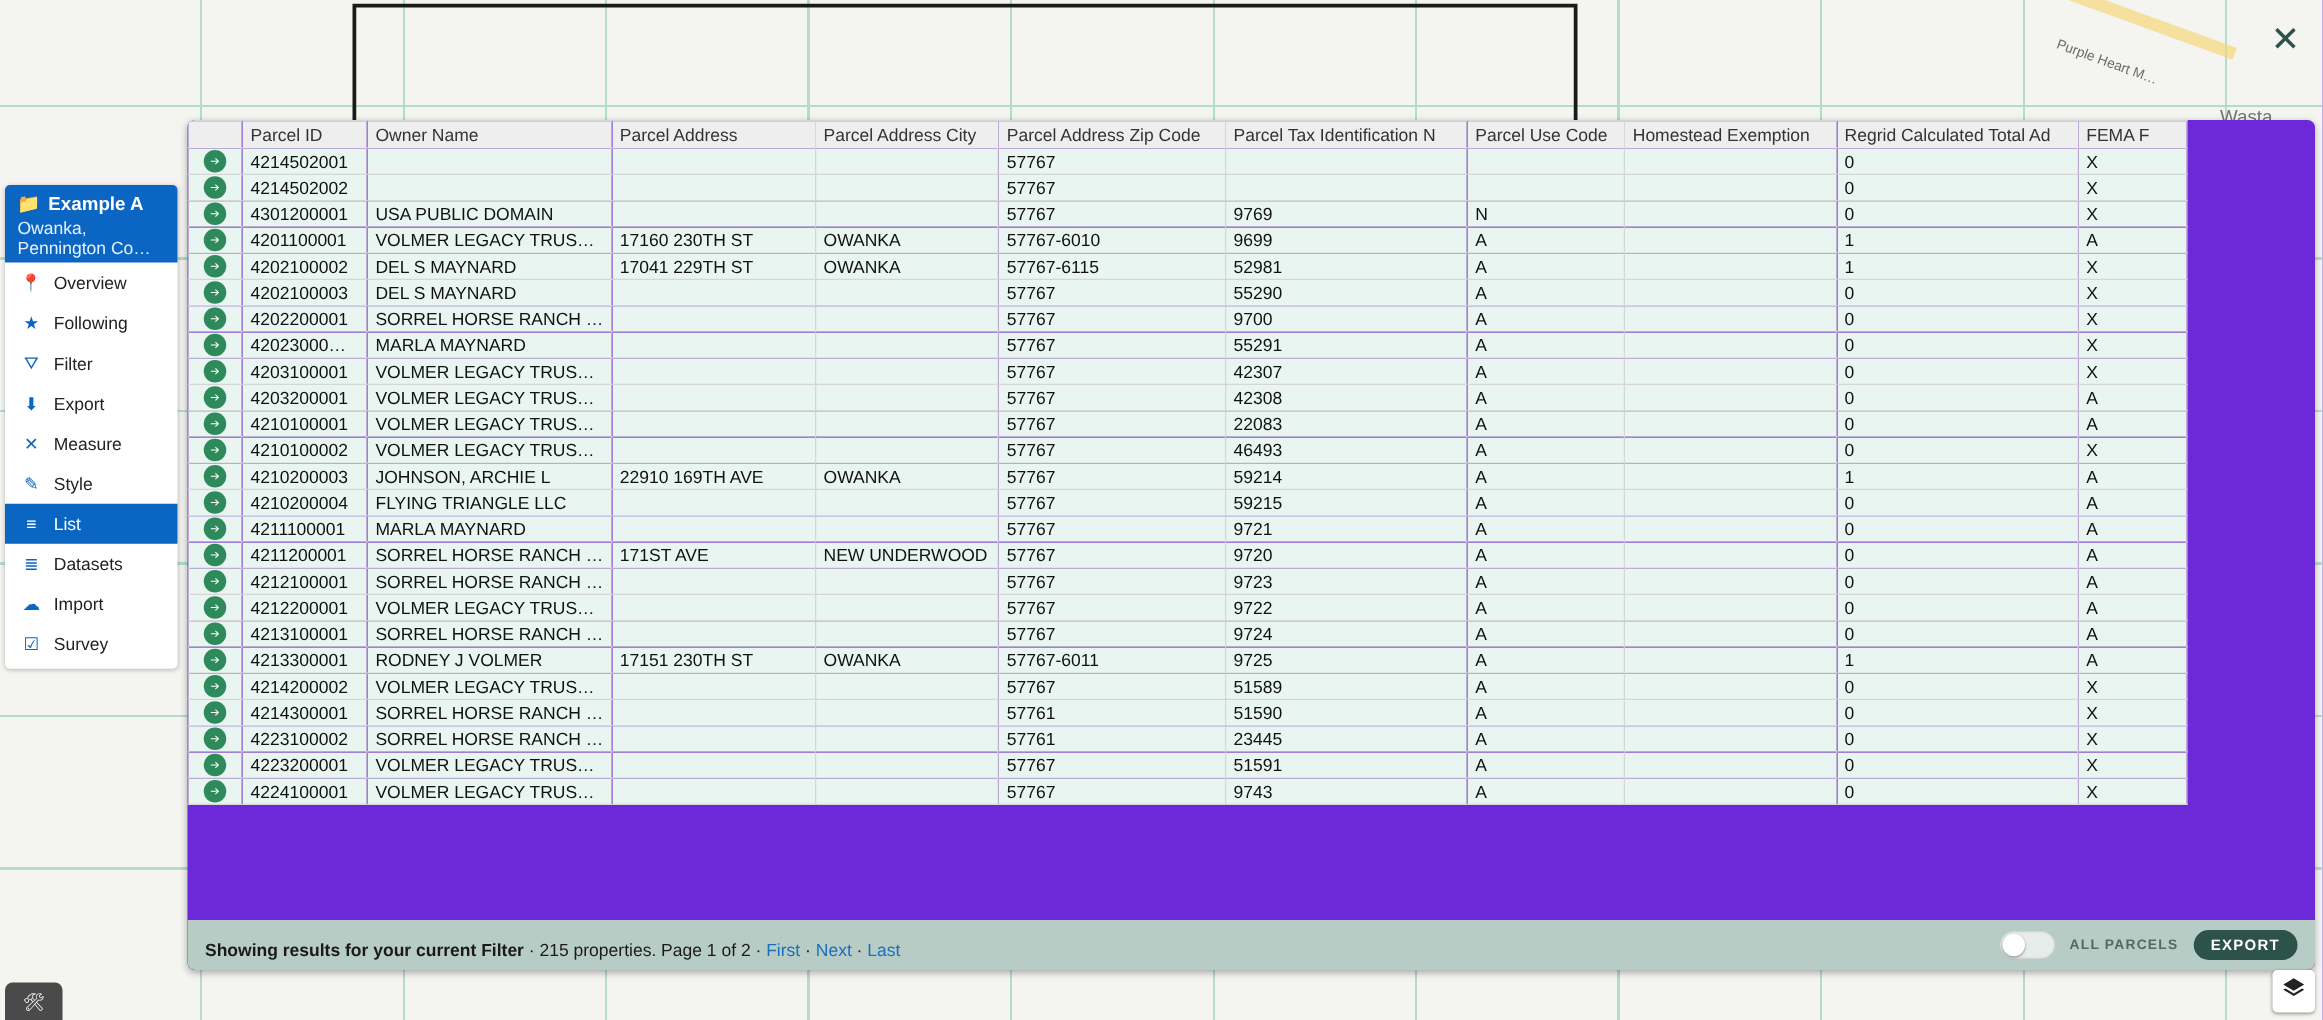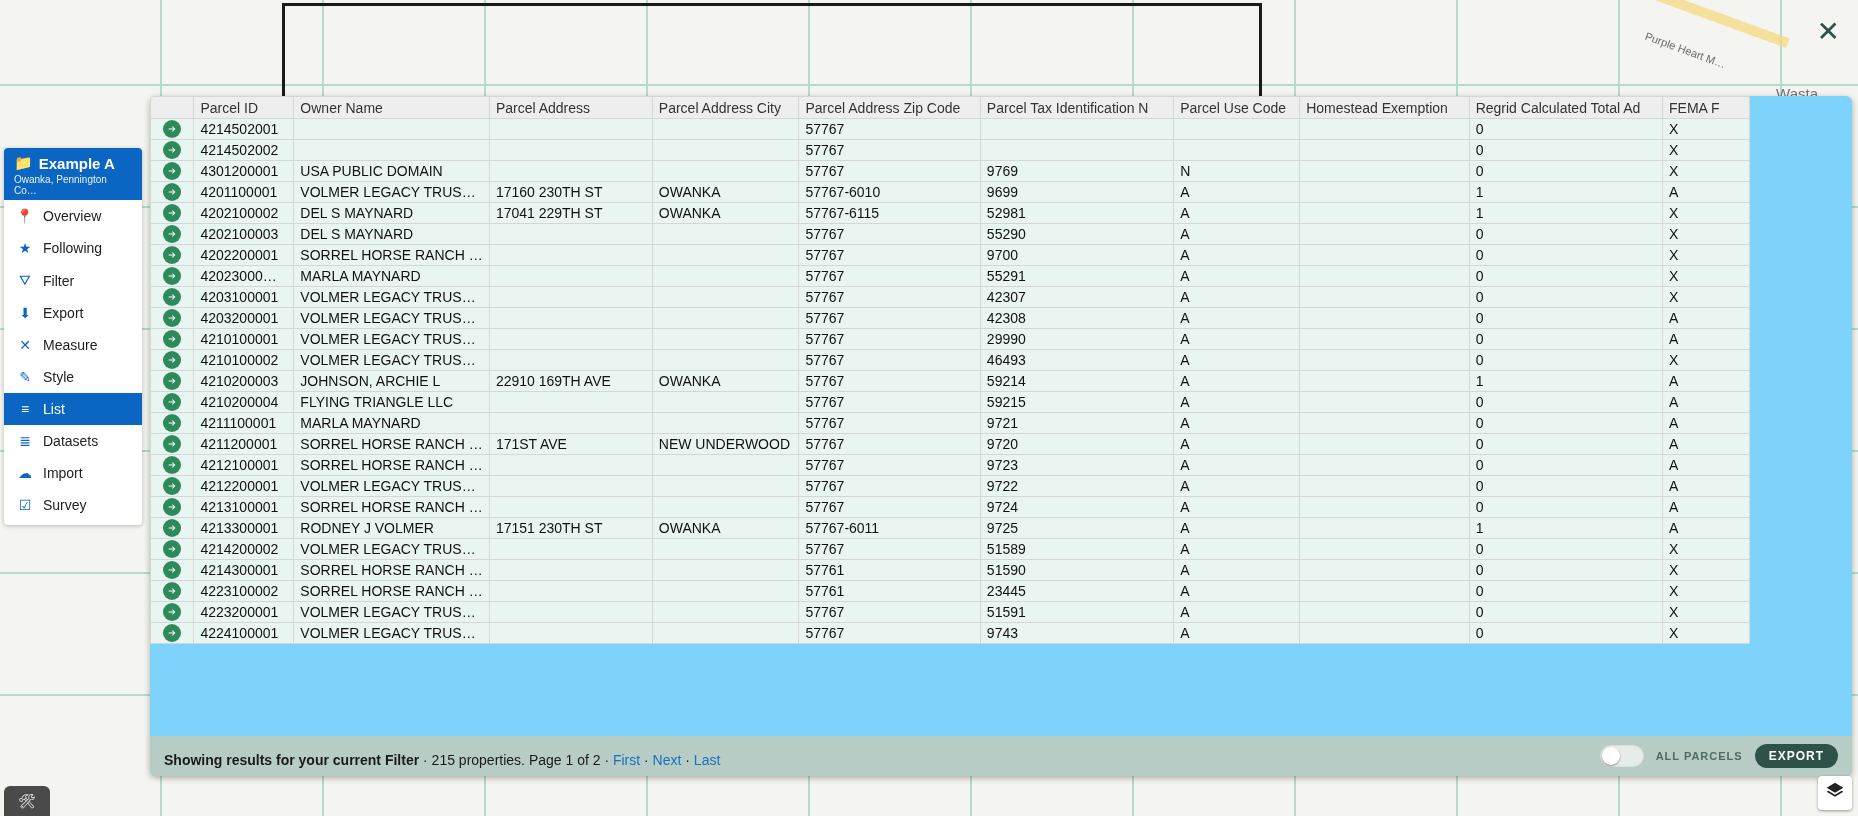--- a/index.html
+++ b/index.html
@@ -61,40 +61,40 @@
     z-index: 50;
     padding-bottom: 4px;
   }
   .sidebar-header {
     background: #0b66c3;
     color: #fff;
     padding: 6px 10px 4px 10px;
     border-top-left-radius:4px; border-top-right-radius:4px;
   }
   .sidebar-header .title { font-weight:700; font-size:15px; display:flex; align-items:center; gap:6px;}
-  .sidebar-header .subtitle { font-size:10px; opacity:.9; margin-top:2px;}
+  .sidebar-header .subtitle { font-size:14px; opacity:.9; margin-top:2px;}
   .sidebar-item {
     display:flex; align-items:center;
     gap:10px;
     padding: 8px 10px;
     font-size:14px; color:#222;
     cursor: pointer;
     border-left: 3px solid transparent;
   }
   .sidebar-item.active {
     background:#0b66c3; color:#fff;
   }
   .sidebar-item .icon { width:16px; display:flex; justify-content:center; font-size:14px;}
   .sidebar-item.active .icon { color:#fff;}
   .sidebar-item:not(.active) .icon { color:#0b66c3;}
   
   .list-panel {
     position: absolute;
     top: 96px; left: 150px; right: 6px; bottom: 40px;
-    background: #7dd3fc;
+    background: #6d28d9;
     z-index: 40;
     box-shadow: 0 2px 6px rgba(0,0,0,0.3);
     border-radius: 6px;
     display:flex; flex-direction:column;
     overflow:hidden;
   }
   .table-wrap {
     flex: 1 1 auto;
     overflow: auto;  
     min-height: 0;
@@ -467,21 +467,21 @@
             <td class="col-arrow"><span class="arrow-btn">
                 <svg viewBox="0 0 24 24">
                   <path fill="#fff" d="M4 11h12l-4-4 1.4-1.4L20 12l-6.6 6.4L12 17l4-4H4z"></path>
                 </svg>
               </span></td>
             <td>4210100001</td>
             <td>VOLMER LEGACY TRUST…</td>
             <td></td>
             <td></td>
             <td>57767</td>
-            <td>29990</td>
+            <td>22083</td>
             <td>A</td>
             <td></td>
             <td>0</td>
             <td>A</td>
           </tr>
           <tr>
             <td class="col-arrow"><span class="arrow-btn">
                 <svg viewBox="0 0 24 24">
                   <path fill="#fff" d="M4 11h12l-4-4 1.4-1.4L20 12l-6.6 6.4L12 17l4-4H4z"></path>
                 </svg>

